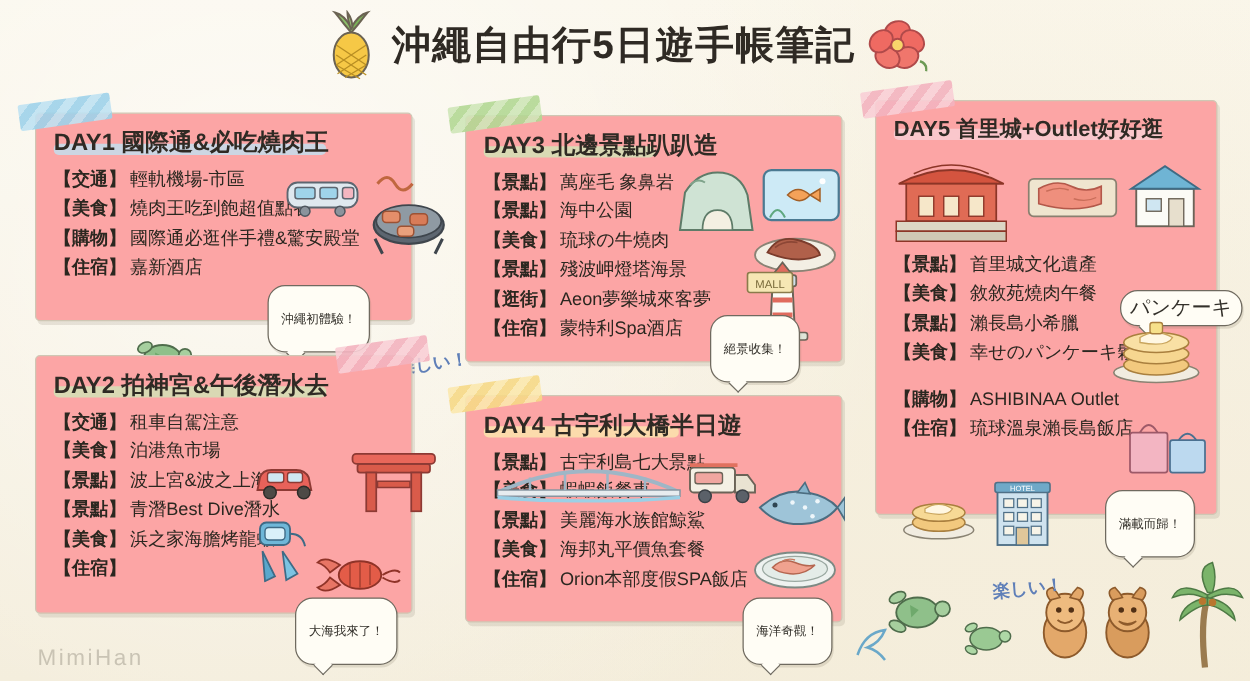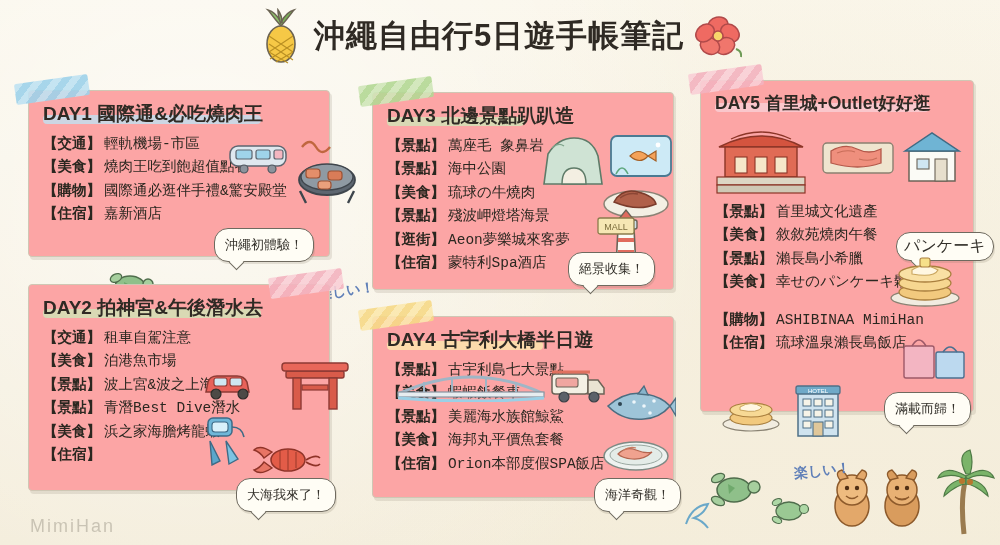--- a/index.html
+++ b/index.html
@@ -46,21 +46,21 @@
     font-size:19px;font-weight:bold;color:#2f2a24;
     padding:10px 12px 4px 14px;
     position:relative;display:inline-block;
   }
   .hd-row{position:relative;}
   .hd-hl{
     position:absolute;left:10px;height:9px;bottom:7px;border-radius:4px;opacity:.8;z-index:0;
   }
   .hd-txt{position:relative;z-index:1;}
 
-  .list{padding:2px 12px 10px 14px;font-family:Liberation Mono, monospace;}
+  .list{padding:2px 12px 10px 14px;}
   .row{
     display:flex;align-items:flex-start;gap:3px;
     font-size:14.5px;color:#2b2720;line-height:1.62;
     white-space:nowrap;
   }
   .tag{font-weight:bold;color:#2b2720;}
 
   
   .tape{
     position:absolute;width:74px;height:21px;opacity:.9;border-radius:2px;
@@ -68,21 +68,21 @@
   }
   .tape.blue{background:repeating-linear-gradient(135deg,#bfe2f2 0 7px,#9ed2ea 7px 14px);}
   .tape.green{background:repeating-linear-gradient(135deg,#cfe6b8 0 7px,#b3d894 7px 14px);}
   .tape.pink{background:repeating-linear-gradient(135deg,#f9cfd6 0 7px,#f3b3bf 7px 14px);}
   .tape.yellow{background:repeating-linear-gradient(135deg,#fbe8ae 0 7px,#f6d987 7px 14px);}
 
   
   .bubble{
     position:absolute;
     background:#fffdf5;border:1.6px solid #6f6a5f;border-radius:14px;
-    font-size:13px;color:#33302a;padding:7px 10px;white-space:nowrap;
+    font-size:10px;color:#33302a;padding:19px 10px;white-space:nowrap;
     box-shadow:1px 2px 0 rgba(120,110,90,.18);
   }
   .bubble:after{
     content:"";position:absolute;left:16px;bottom:-7px;width:10px;height:10px;
     background:#fffdf5;border-right:1.6px solid #6f6a5f;border-bottom:1.6px solid #6f6a5f;
     transform:rotate(45deg);
   }
   .handnote{
     position:absolute;font-size:14px;color:#5f7fb8;font-weight:bold;white-space:nowrap;
     transform:rotate(-7deg);
@@ -436,21 +436,21 @@
       <div class="row">
           <span class="tag">【景點】</span>
           <span>瀨長島小希臘</span>
         </div>
       <div class="row">
           <span class="tag">【美食】</span>
           <span>幸せのパンケーキ鬆餅</span>
         </div>
       <div class="row" style="margin-top:14px;">
           <span class="tag">【購物】</span>
-          <span>ASHIBINAA MimiHan</span>
+          <span>ASHIBINAA Outlet</span>
         </div>
       <div class="row">
           <span class="tag">【住宿】</span>
           <span>琉球溫泉瀨長島飯店</span>
         </div>
     </div>
   </div>
 
   <div class="bubble" style="left:896px;top:232px;font-size:16px;padding:3px 7px;font-family:Liberation Serif, serif;"><span>パンケーキ</span></div>
   <svg class="doodle" style="left:884px;top:252px;" width="82" height="56" viewBox="0 0 82 56">

